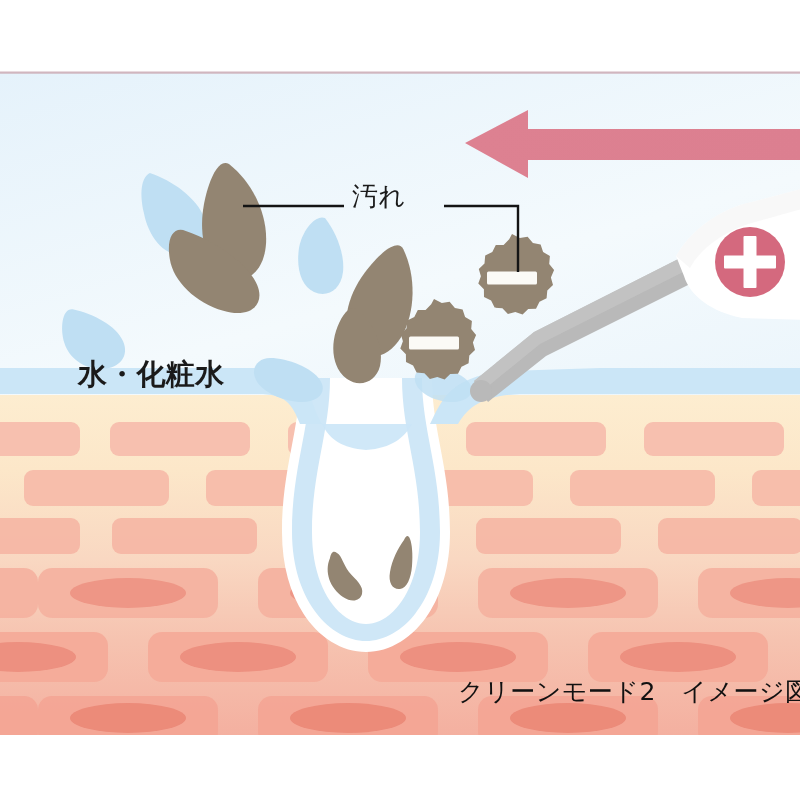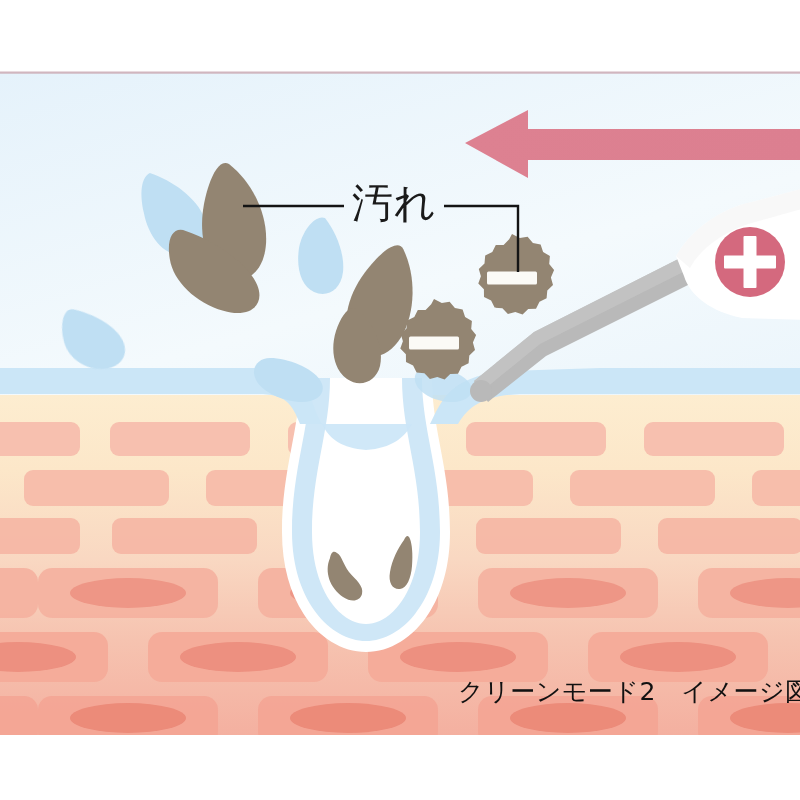--- a/index.html
+++ b/index.html
@@ -31,21 +31,21 @@
     position: absolute;
     color: #1a1a1a;
     white-space: nowrap;
     font-family: "DejaVu Sans", "Liberation Sans", sans-serif;
     font-weight: 500;
     letter-spacing: 0.02em;
   }
   #label-dirt {
     left: 352px;
     top: 183px;
-    font-size: 41px;
+    font-size: 26px;
     line-height: 1;
   }
   #label-water {
     left: 78px;
     top: 360px;
     font-size: 29px;
     line-height: 1;
     font-weight: 700;
     letter-spacing: 0.01em;
   }
@@ -314,16 +314,17 @@
       <g stroke="#141414" stroke-width="2.4" fill="none">
         <line x1="243" y1="206" x2="344" y2="206"></line>
         <path d="M444 206 L518 206 L518 272"></path>
       </g>
 
     </g>
   </svg>
 
   <div class="label-text" id="label-dirt">汚れ</div>
 
+  <div class="label-text" id="label-water">水・化粧水</div>
 
   <div class="label-text" id="caption">クリーンモード2　イメージ図</div>
 
 </div>
 
 </body></html>

